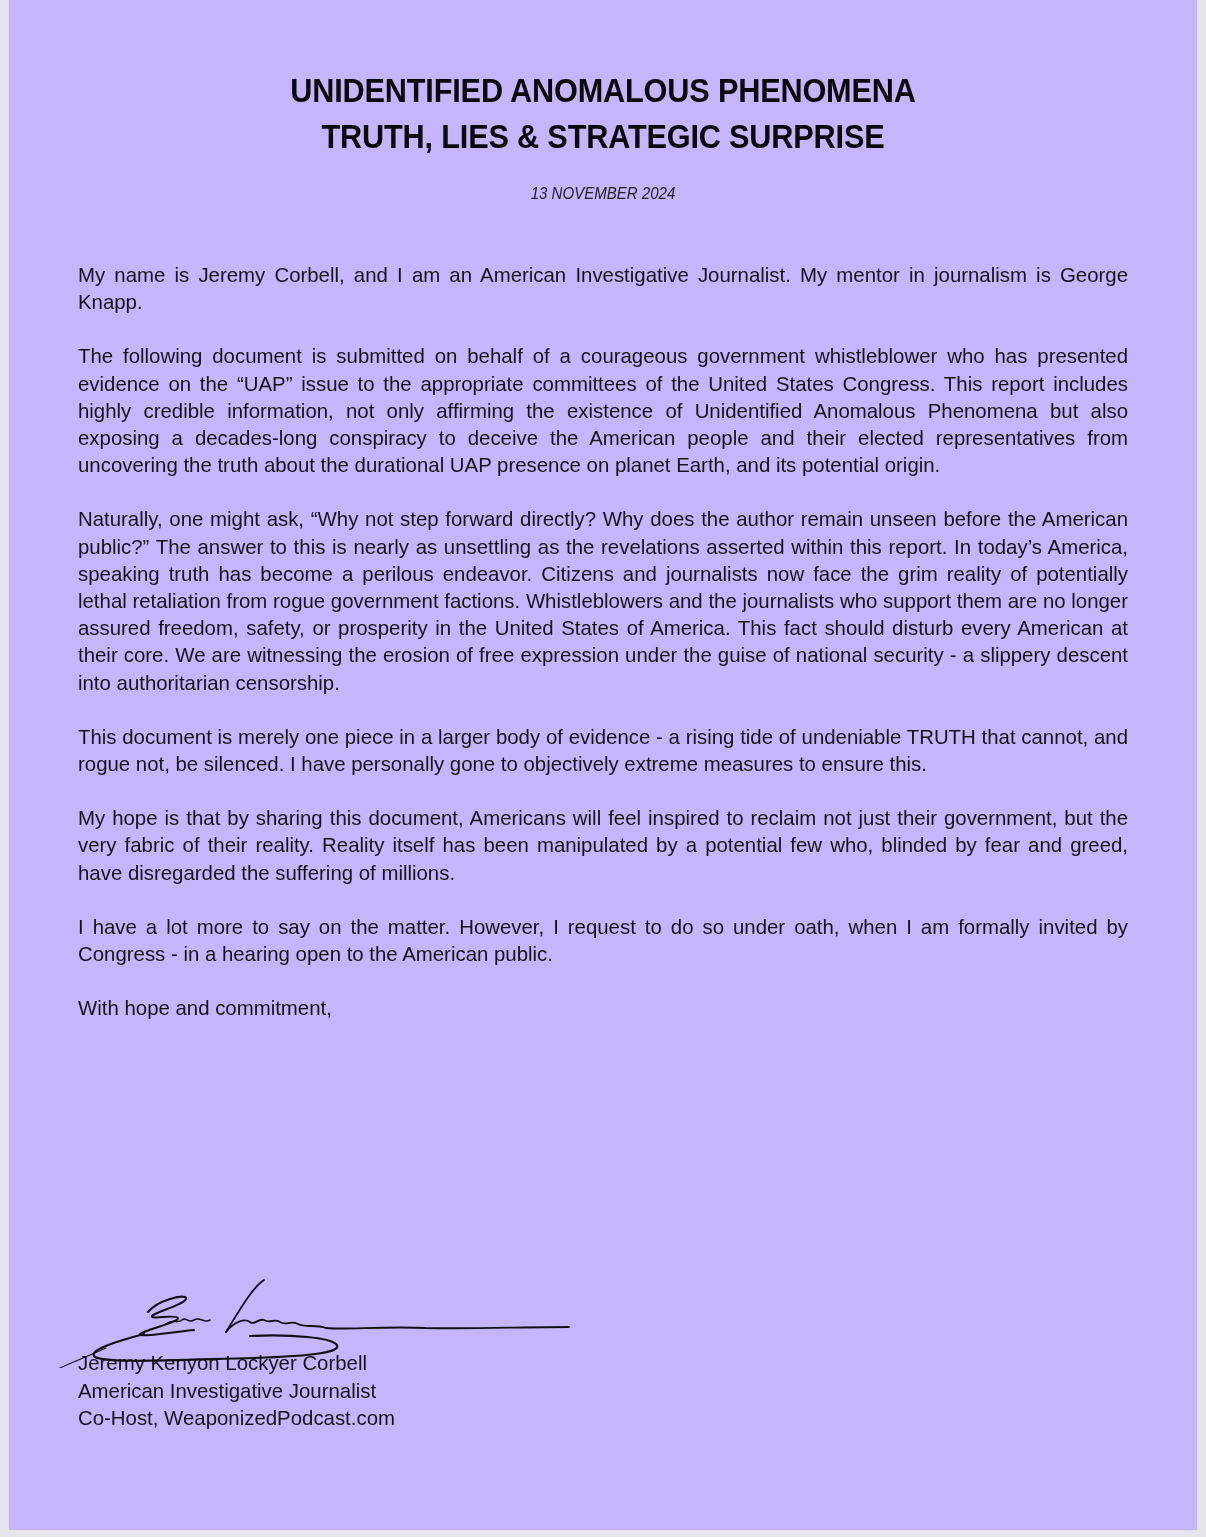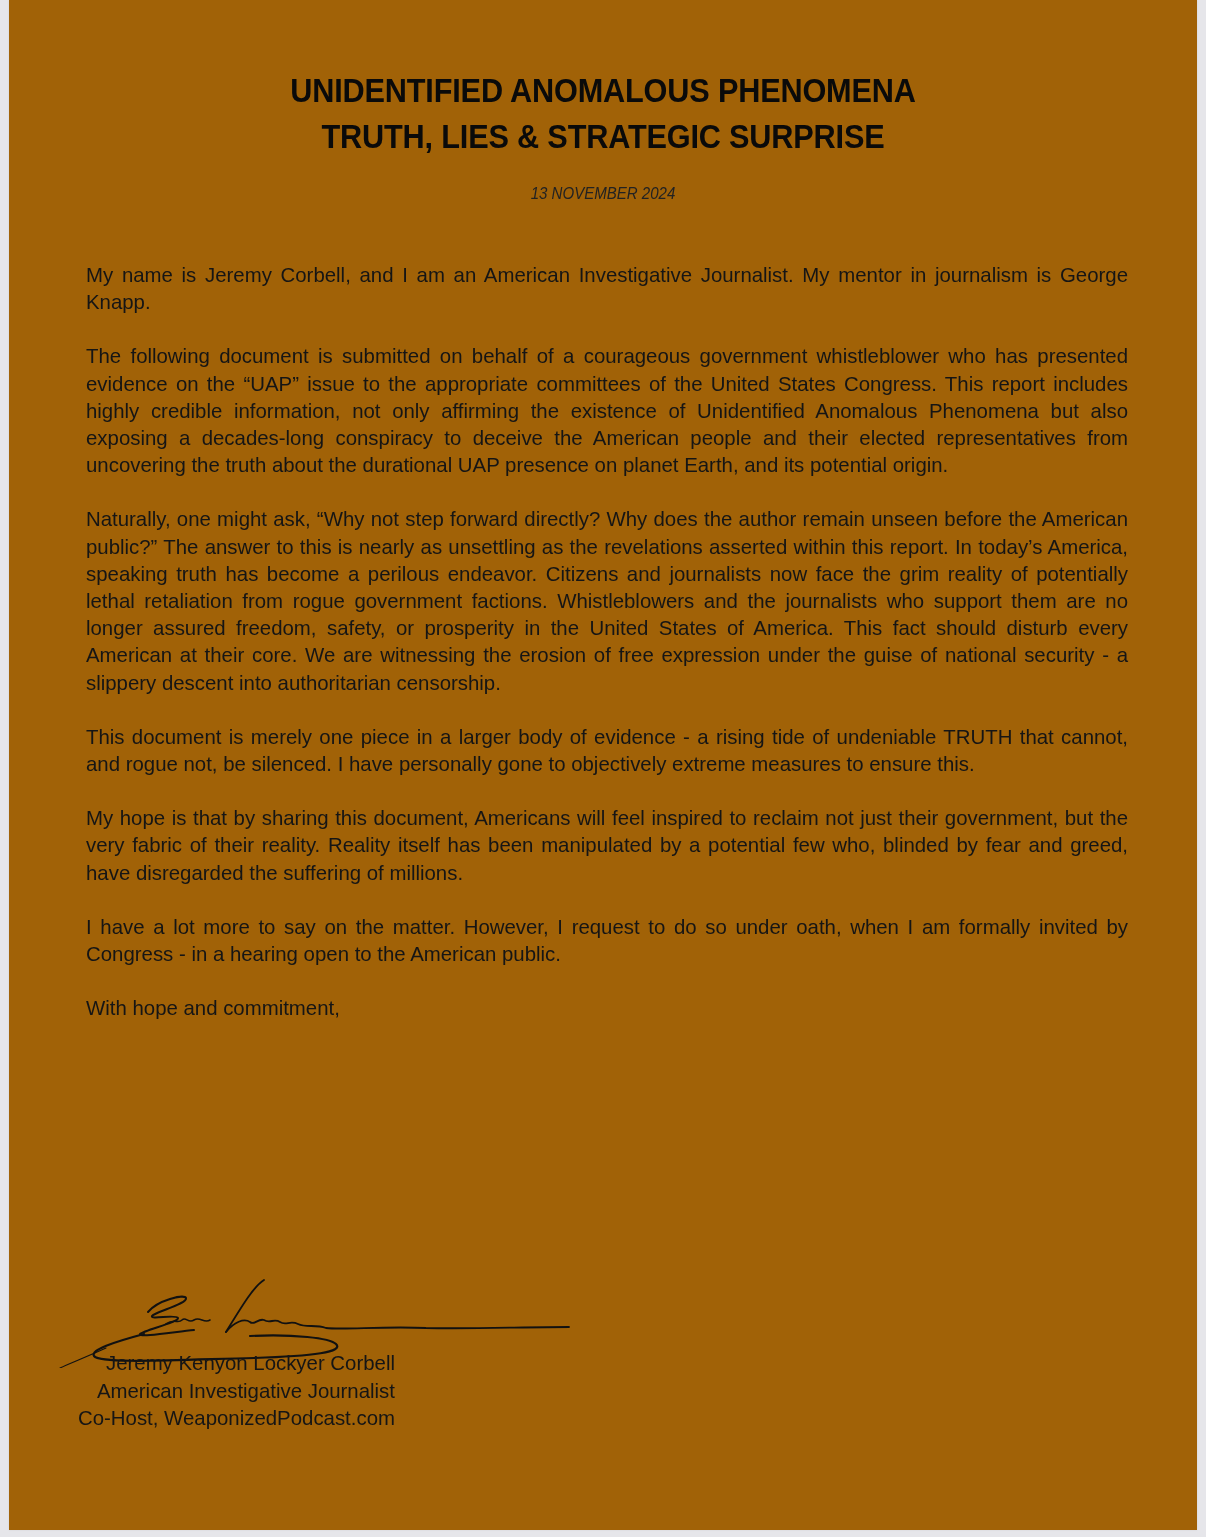--- a/index.html
+++ b/index.html
@@ -14,21 +14,21 @@
       overflow: hidden;
       font-family: "Liberation Sans", sans-serif;
       color: #111;
     }
     .page {
       position: absolute;
       left: 9px;
       top: 0;
       width: 1188px;
       height: 1530px;
-      background: #a16207;
+      background: #c4b5fd;
       box-shadow: 0 0 2px rgba(0,0,0,0.08);
     }
     .title {
       position: absolute;
       left: 0;
       width: 1188px;
       text-align: center;
       font-weight: bold;
       font-size: 33px;
       letter-spacing: -0.2px;
@@ -52,42 +52,42 @@
     .body {
       position: absolute;
       left: 69px;
       top: 262px;
       width: 1050px;
       font-size: 20.4px;
       line-height: 27.2px;
       color: #151515;
     }
     .body p {
-      margin: 0 0 27px 8px;
+      margin: 0 0 27px 0;
       text-align: justify;
     }
     .closing {
       margin: 0;
     }
     .signature {
       position: absolute;
       left: 45px;
       top: 1272px;
       width: 520px;
       height: 96px;
     }
     .sig-block {
       position: absolute;
       left: 69px;
       top: 1350px;
       font-size: 20.4px;
       line-height: 27.5px;
       color: #151515;
     }
-    .sig-block div { white-space: nowrap; text-align: right; }
+    .sig-block div { white-space: nowrap; }
   </style>
 </head>
 <body>
 
 <div class="page">
 
   <h1 class="title l1">UNIDENTIFIED ANOMALOUS PHENOMENA</h1>
   <h1 class="title l2">TRUTH, LIES &amp; STRATEGIC SURPRISE</h1>
 
   <div class="date">13 NOVEMBER 2024</div>

